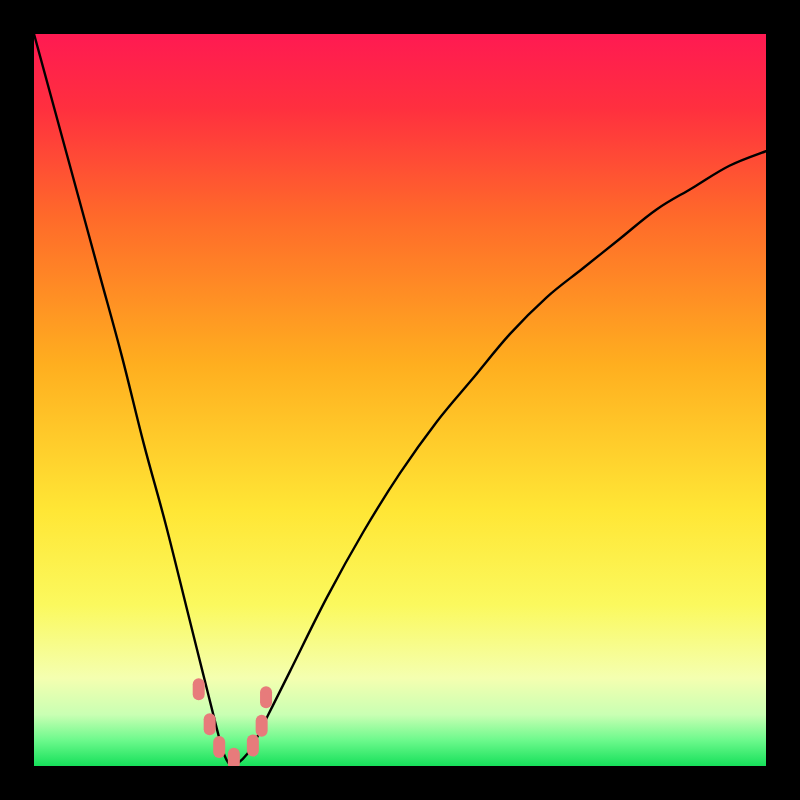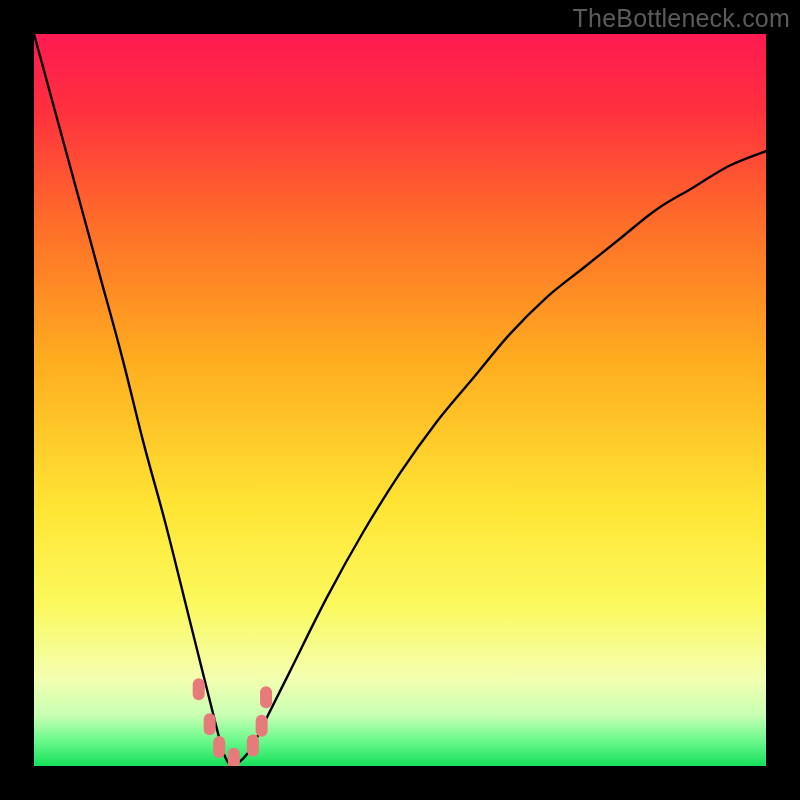--- a/index.html
+++ b/index.html
@@ -41,21 +41,20 @@
     position: absolute;
     top: 0;
     left: 0;
   }
 </style>
 </head>
 <body>
 
 <div class="frame">
 
-  <div class="watermark">TheBottleneck.com</div>
 
   <div class="plot">
     <svg id="chart-svg" width="732" height="732" viewBox="0 0 732 732">
       <defs>
         <linearGradient id="bg-grad" x1="0" y1="0" x2="0" y2="1">
             <stop offset="0%" stop-color="#ff1a52"></stop>
             <stop offset="10%" stop-color="#ff2f3f"></stop>
             <stop offset="25%" stop-color="#ff6a2a"></stop>
             <stop offset="45%" stop-color="#ffae1f"></stop>
             <stop offset="65%" stop-color="#ffe635"></stop>

